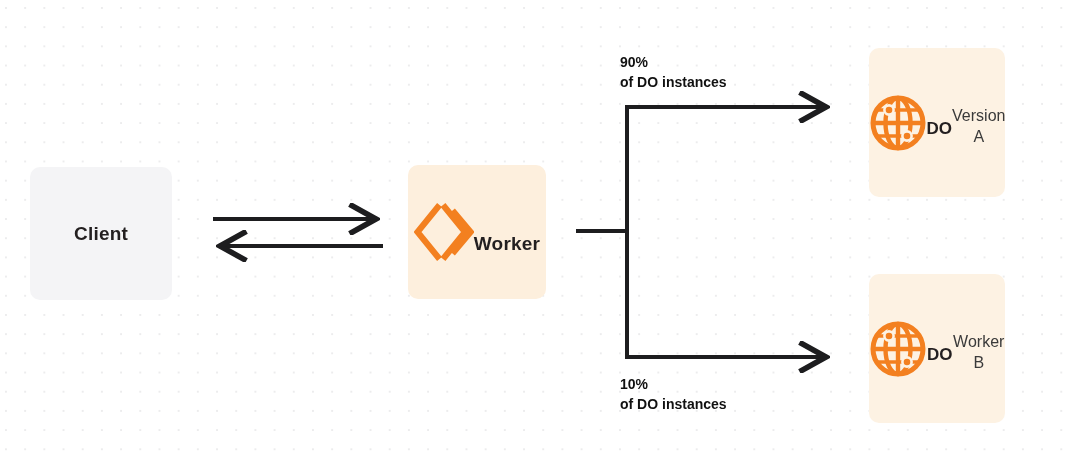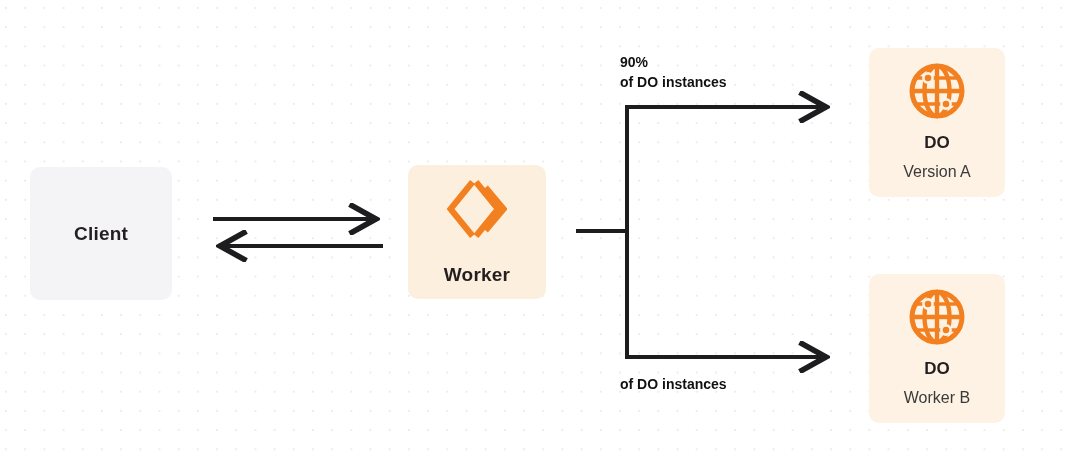--- a/index.html
+++ b/index.html
@@ -22,21 +22,21 @@
     background-image: radial-gradient(circle at 1px 1px, #ececed 1.1px, transparent 1.2px);
     background-size: 19.2px 19.2px;
     background-position: 5px 7px;
   }
 
   
   .node {
     position: absolute;
     box-sizing: border-box;
     display: flex;
-    flex-direction: column;
+    flex-direction: row;
     align-items: center;
     justify-content: center;
     border-radius: 10px;
     text-align: center;
   }
 
   #node-client {
     left: 30px;
     top: 167px;
     width: 142px;
@@ -209,16 +209,17 @@
     <span class="do-title">DO</span>
     <span class="do-sub">Worker B</span>
   </div>
 
   <div class="edge-label" id="label-top">
     <span class="pct">90%</span>
     <span class="sub">of DO instances</span>
   </div>
 
   <div class="edge-label" id="label-bottom">
+    <span class="pct">10%</span>
     <span class="sub">of DO instances</span>
   </div>
 
 </div>
 
 </body></html>

